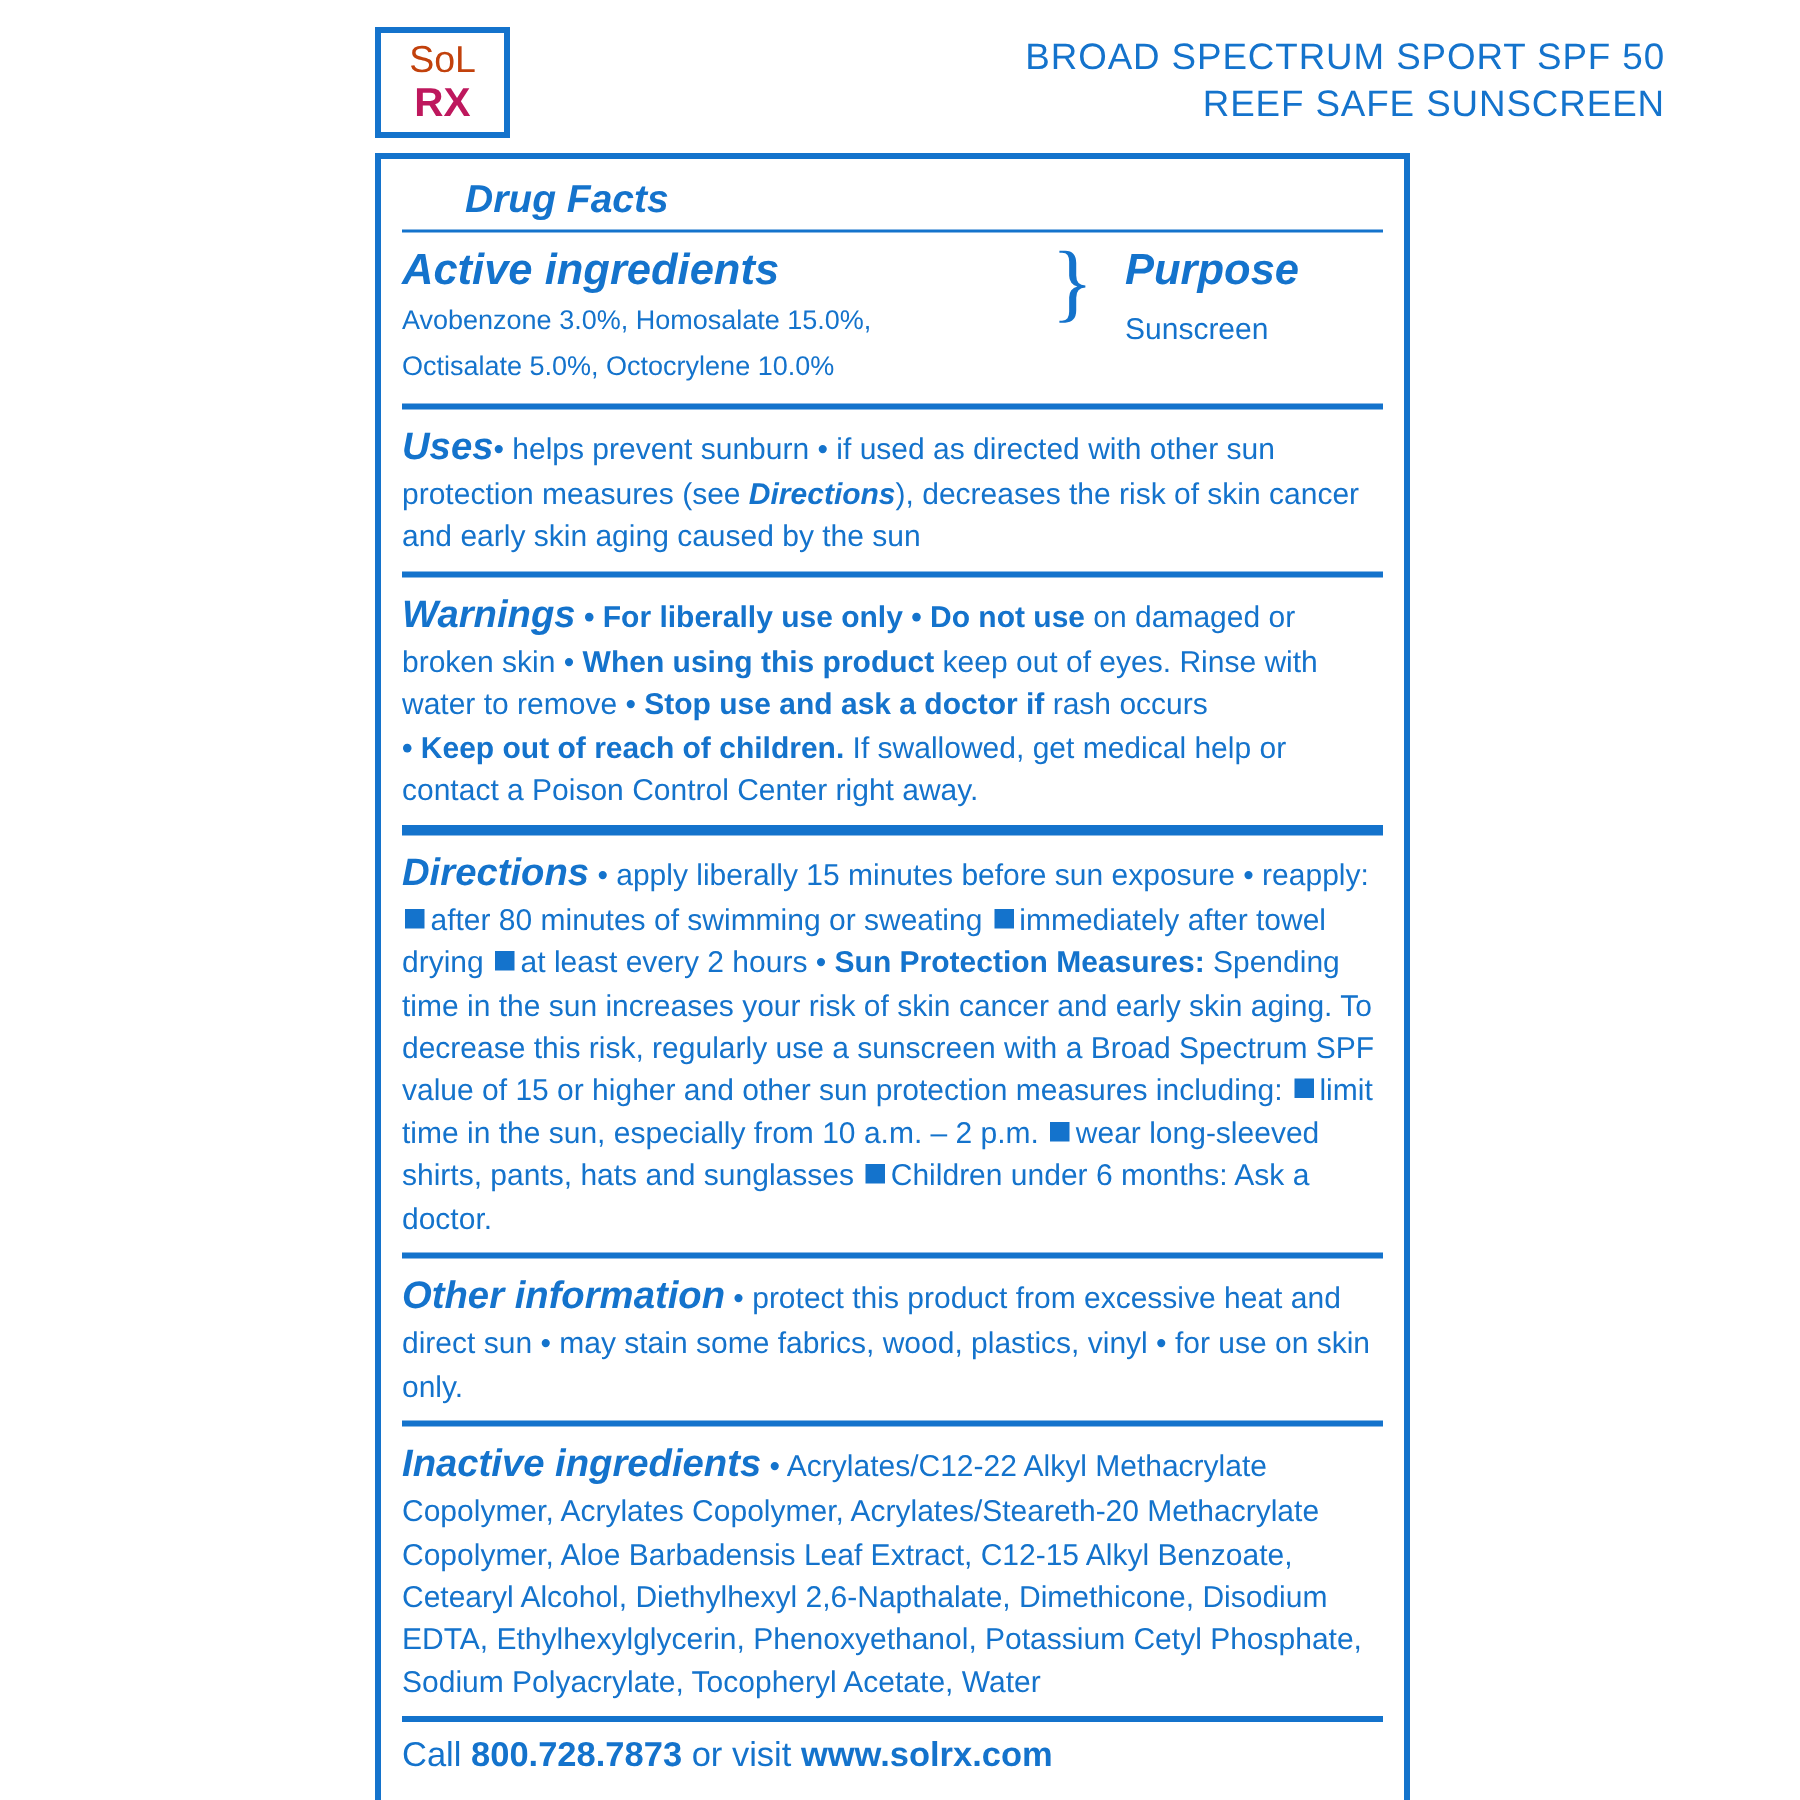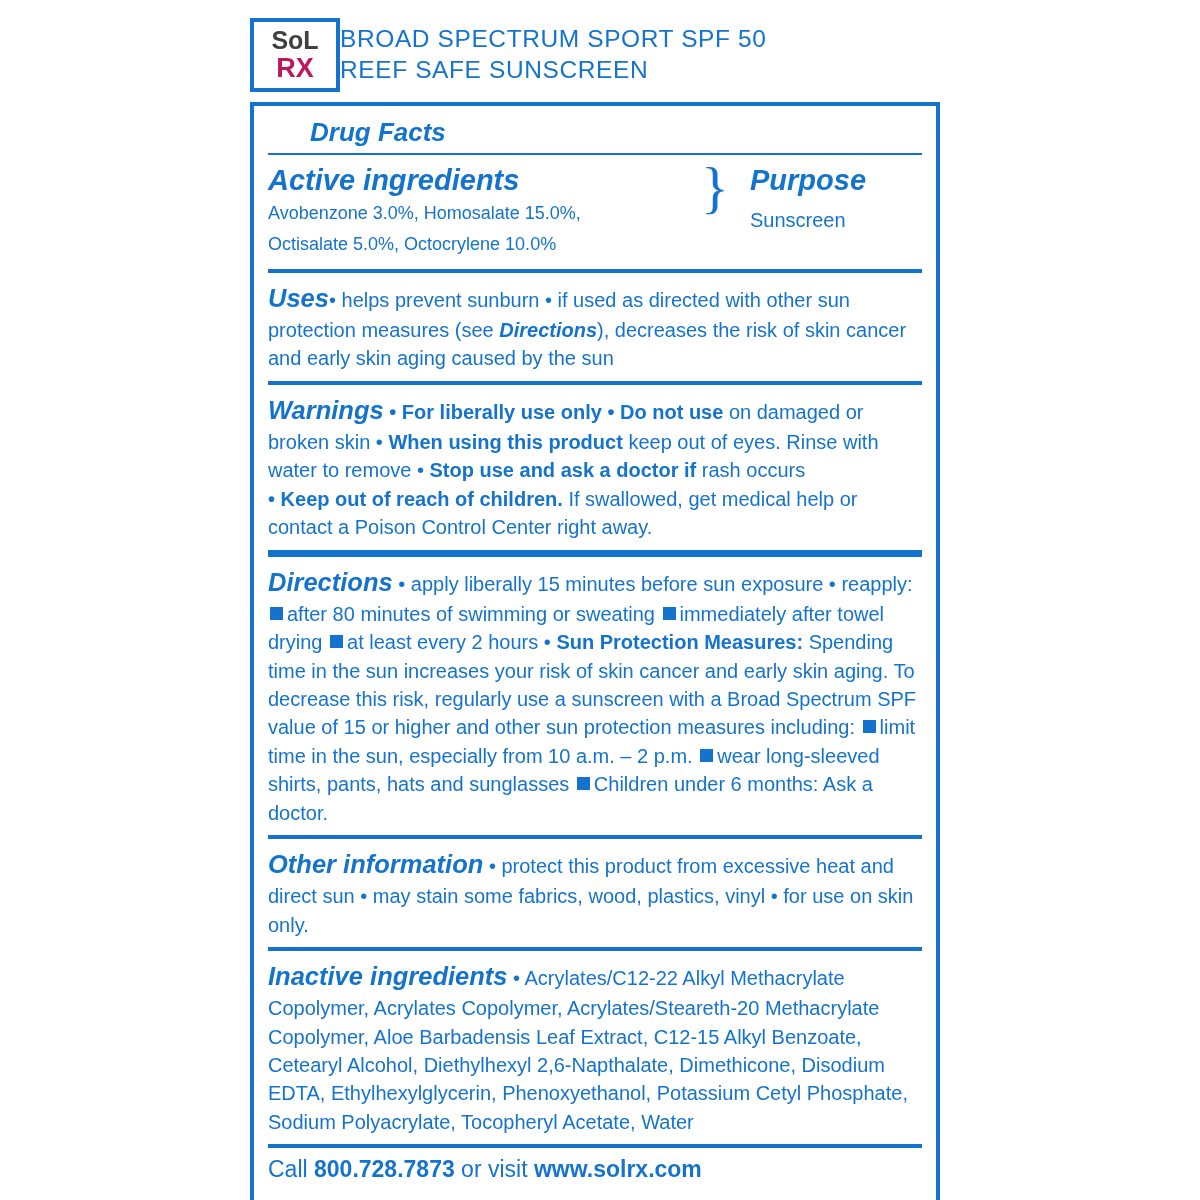--- a/index.html
+++ b/index.html
@@ -34,33 +34,33 @@
     border: 4px solid #1473cc;
     box-sizing: border-box;
     display: flex;
     flex-direction: column;
     align-items: center;
     justify-content: center;
     line-height: 1;
   }
   .logo-top {
     font-size: 25px;
-    font-weight: bold;
+    font-weight: normal;
     letter-spacing: 0px;
-    color: #404040;
+    color: #c2410c;
   }
   .logo-bottom {
     font-size: 27px;
     font-weight: bold;
     color: #be185d;
     margin-top: 2px;
   }
   .header-titles {
     flex: 1;
-    text-align: left;
+    text-align: right;
     margin-right: 90px;
   }
   .header-titles div {
     font-size: 24.5px;
     letter-spacing: 0.6px;
     line-height: 1.25;
     color: #1473cc;
   }
 
   

